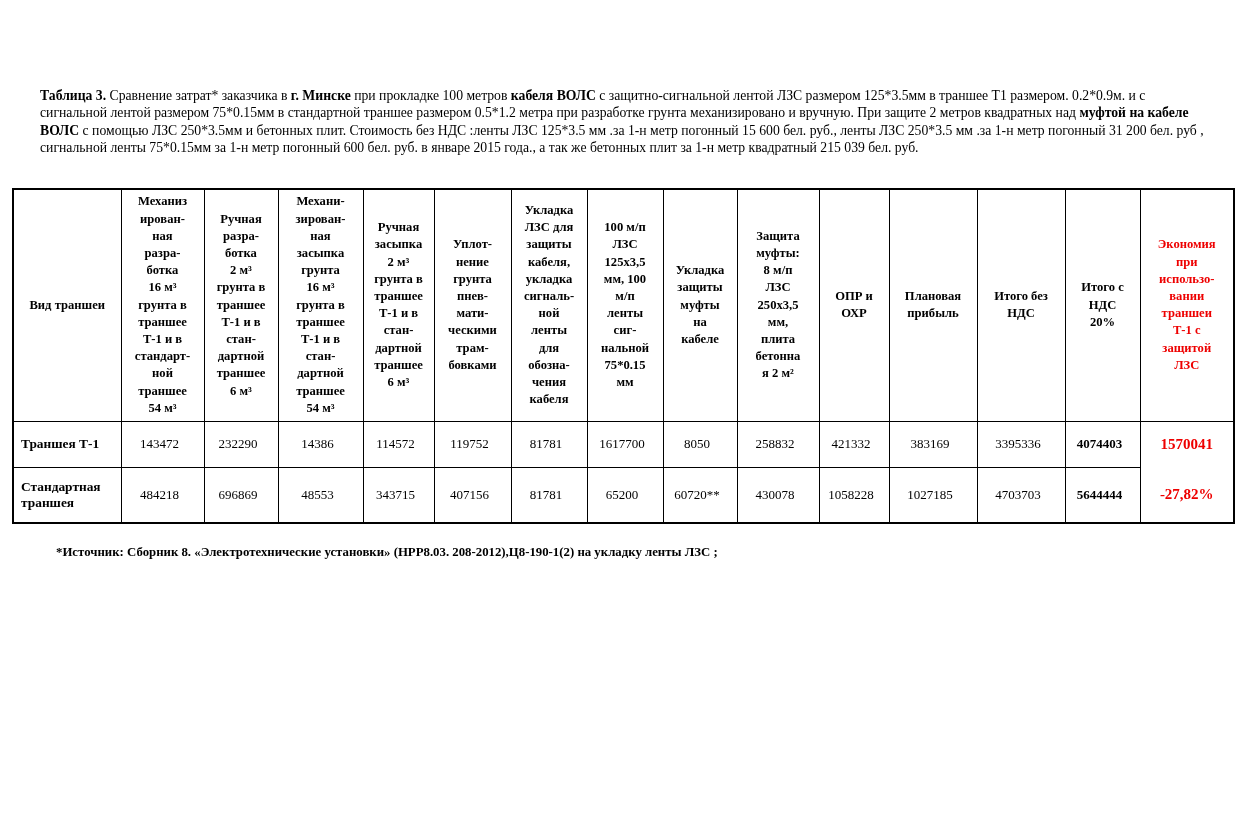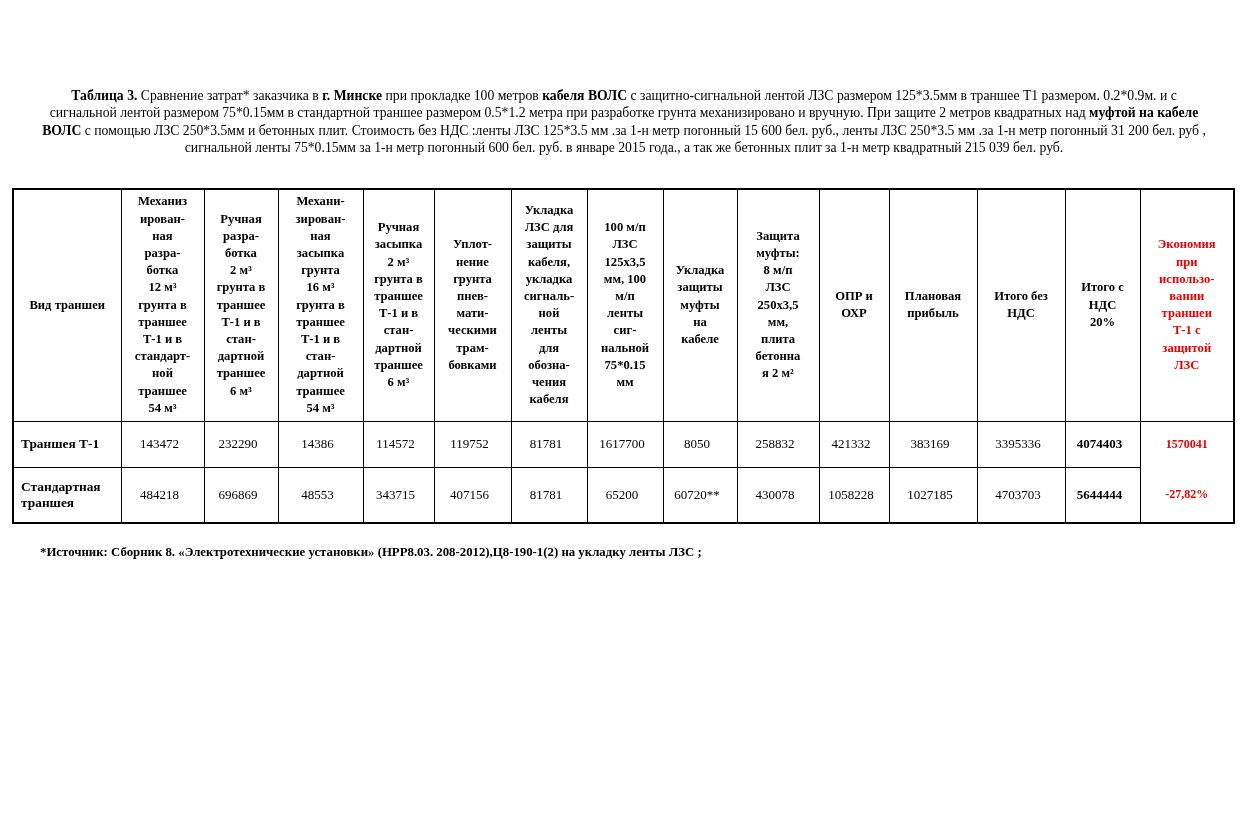--- a/index.html
+++ b/index.html
@@ -6,21 +6,21 @@
     margin: 0; padding: 0;
     width: 1244px; height: 826px;
     background: #ffffff;
     color: #000000;
     font-family: "Liberation Serif", "DejaVu Serif", serif;
   }
   .page { position: relative; width: 1244px; height: 826px; overflow: hidden; }
 
   .caption {
     position: absolute; left: 40px; top: 73px; width: 1168px;
-    font-size: 13.7px; line-height: 17.6px; text-align: center;
+    font-size: 13.7px; line-height: 17.6px; text-align: left;
   }
   .caption .b { font-weight: bold; }
 
   table.cost {
     position: absolute; left: 12px; top: 188px;
     width: 1221px; table-layout: fixed;
     border-collapse: collapse;
     border: 2px solid #000;
   }
   table.cost th, table.cost td { border: 1px solid #000; overflow: hidden; }
@@ -38,28 +38,28 @@
     text-align: left; vertical-align: middle; padding: 2px 4px 2px 7px; margin-left: 16px;
   }
   td.num {
     font-size: 13px; text-align: center; vertical-align: middle;
     padding-right: 7px;
   }
   td.num.bold { font-weight: bold; }
   td.economy { padding: 0; vertical-align: top; }
   .econ-val {
     display: flex; align-items: center; justify-content: center;
-    font-weight: bold; font-size: 12px;
+    font-weight: bold; font-size: 15px;
     color: var(--accent-red, #ee0000);
   }
   .econ-val.top { height: 46px; }
   .econ-val.bottom { height: 54px; }
 
   .footnotes {
-    position: absolute; left: 40px; top: 544px; width: 1170px;
+    position: absolute; left: 56px; top: 544px; width: 1170px;
     font-weight: bold; font-size: 12.8px; line-height: 17.2px;
   }
 </style>
 </head>
 <body>
 
 <div class="page">
 
   <p class="caption">
     <span class="b">Таблица 3.</span>
@@ -91,21 +91,21 @@
         <col style="width:94px">
     </colgroup>
     <thead>
       <tr>
         <th class="hdr">Вид траншеи</th>
         <th class="hdr">Механиз
 ирован-
 ная
 разра-
 ботка
-12 м³
+16 м³
 грунта в
 траншее
 Т-1 и в
 стандарт-
 ной
 траншее
 54 м³</th>
         <th class="hdr">Ручная
 разра-
 ботка

